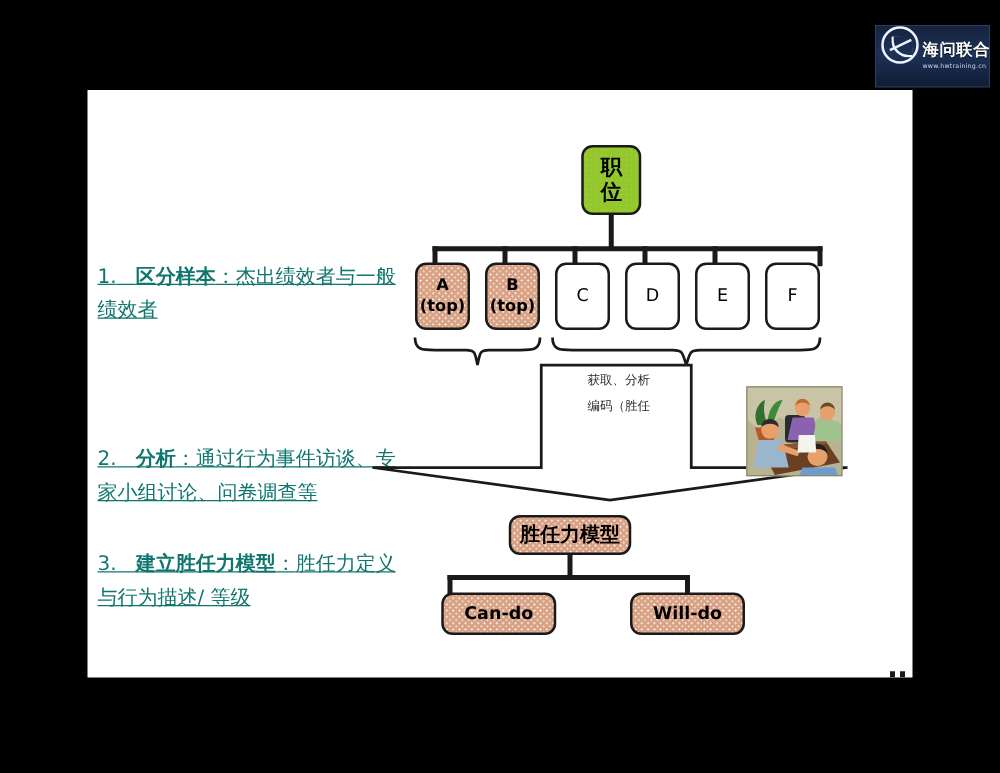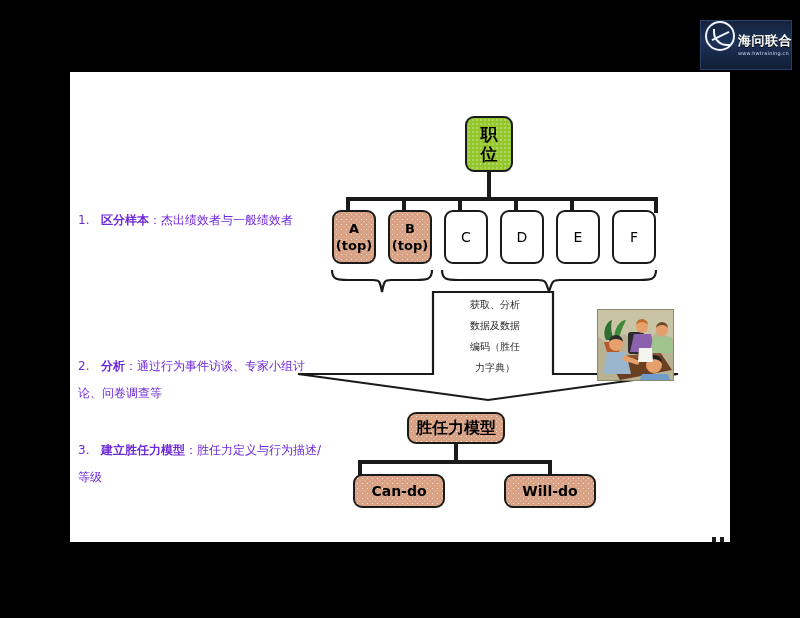--- a/index.html
+++ b/index.html
@@ -45,21 +45,21 @@
     position:absolute;left:70px;top:72px;width:660px;height:470px;
     background:#ffffff;overflow:hidden;
   }
   .slide-title{
     position:absolute;left:85px;top:12px;
     font-size:28px;font-weight:bold;color:#000;letter-spacing:2px;
     white-space:nowrap;
   }
 
   
-  .bullet{position:absolute;left:8px;width:250px;color:#6d28d9;font-size:12px;line-height:27px;}
+  .bullet{position:absolute;left:8px;width:250px;color:#0f766e;font-size:16px;line-height:27px;text-decoration:underline;}
   .bullet .num{font-weight:normal;}
   .bullet .key{font-weight:bold;}
   #b1{top:135px;}
   #b2{top:245px;margin-top:36px;}
   #b3{top:365px;}
 
   
   .node{
     position:absolute;box-sizing:border-box;
     border:2px solid #1a1a1a;border-radius:9px;
@@ -207,23 +207,21 @@
     </div>
 
     <div class="arrowbox" style="left:108px;top:218px;">
       <svg width="504" height="112" viewBox="0 0 504 112">
         <path d="M255 2 L375 2 L375 84 L500 84 L310 110 L120 84 L255 84 Z" fill="#ffffff" stroke="#1a1a1a" stroke-width="2.2" stroke-linejoin="miter"></path>
       </svg>
     </div>
 
     <div class="arrow-label" style="left:366px;top:222px;">
       <div>获取、分析</div>
-      <div>数据及数据</div>
       <div>编码（胜任</div>
-      <div>力字典）</div>
     </div>
 
     <div class="clipart">
       <svg width="77" height="72" viewBox="0 0 77 72">
         <rect x="0" y="0" width="77" height="72" fill="#b8b292"></rect>
         <path d="M0 0 H77 V30 L60 22 L44 34 L26 24 L10 34 L0 26 Z" fill="#c9c4a6"></path>
 
         <path d="M8 30 C4 22, 8 12, 14 10 C12 18, 14 24, 16 30 Z" fill="#2f6f30"></path>
         <path d="M16 30 C16 18, 22 10, 28 10 C24 18, 22 24, 20 31 Z" fill="#3f8a3a"></path>
         <path d="M6 32 h18 l-3 10 h-12 z" fill="#b5592c"></path>

